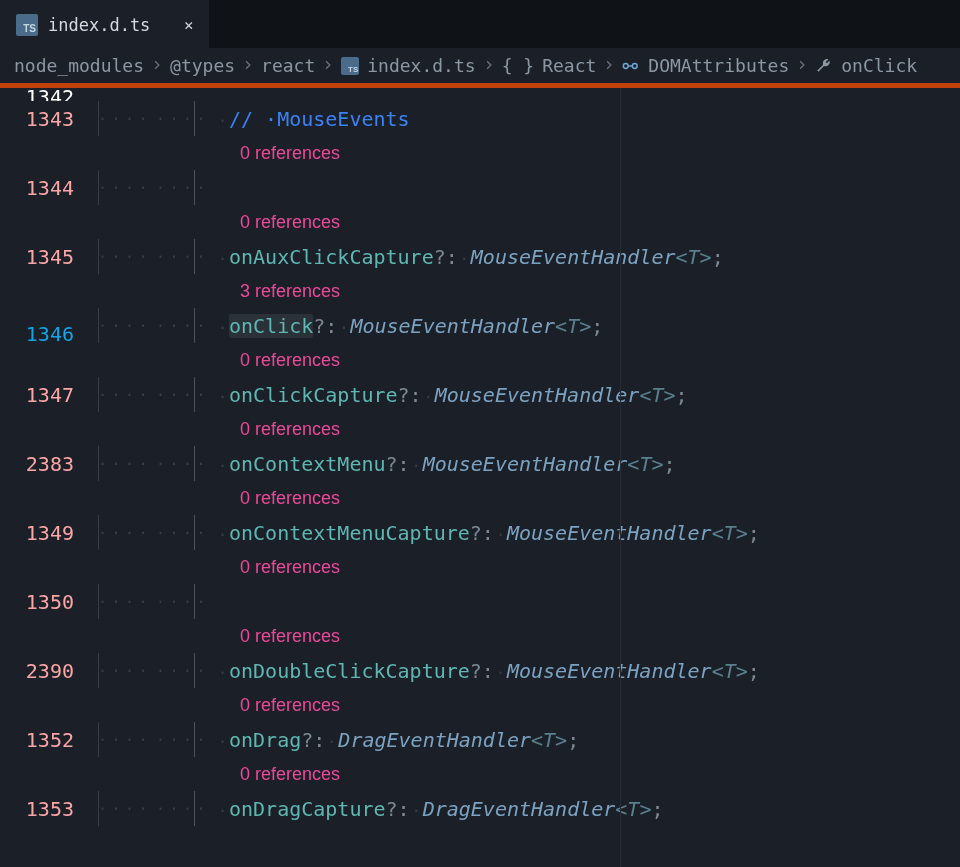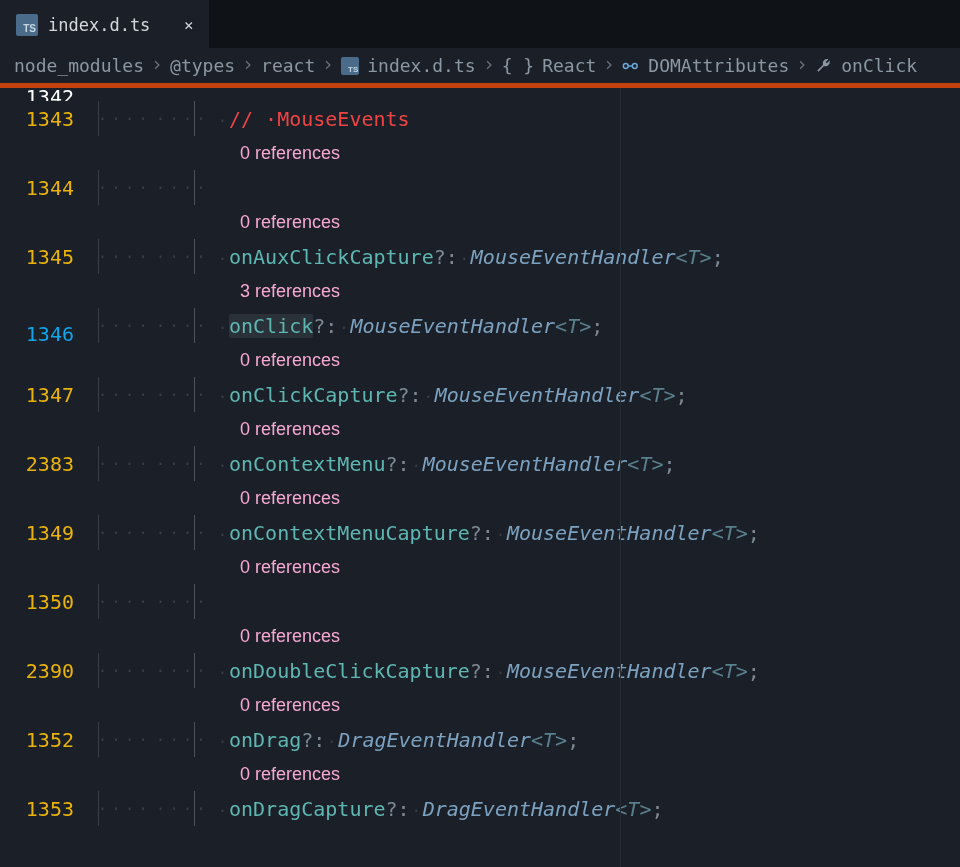--- a/index.html
+++ b/index.html
@@ -104,21 +104,21 @@
     display: flex;
     align-items: center;
     height: 35px;
     font-size: 20px;
   }
   .code-line.active .line-num { color: #0ea5e9; margin-top: 16px; }
   .line-num {
     width: 98px;
     text-align: right;
     padding-right: 24px;
-    color: #eab308;
+    color: #fca5a5;
     user-select: none;
   }
   .indent-guides {
     display: flex;
     position: relative;
     width: 118px;
     height: 100%;
     align-items: center;
     font-family: monospace;
   }
@@ -136,32 +136,32 @@
     background:#373e48;
   }
   .guide-bar.g1 { left:0; }
   .guide-bar.g2 { left:96px; background:#4a525c; }
   .codelens {
     height: 34px;
     display: flex;
     align-items: center;
     padding-left: 240px;
     font-size: 18px;
-    color: #f9a8d4;
+    color: #ec4899;
     font-family: "Helvetica Neue", Arial, sans-serif;
   }
   .tok-prop { color: #5fb7b3; }
   .tok-prop.hlt { background: #2a3139; border-radius:2px; }
   .tok-qcolon { color: #7c8893; }
   .tok-space-dot { color: #373e48; letter-spacing: 0; font-size:15px; display:inline-block; width:13px; text-align:center;}
   .tok-type { color: #7ca2c1; font-style: italic; }
   .tok-generic { color: #59808d; }
   .tok-T { color: #59808d; font-style: italic; }
   .tok-semi { color: #7c8893; }
-  .tok-comment { color: #ef4444; }
+  .tok-comment { color: #3b82f6; }
 </style>
 </head>
 <body>
 
 <div class="tab-bar">
   <div class="tab">
     <span class="ts-badge">TS</span>
     <span>index.d.ts</span>
     <span class="close">✕</span>
   </div>

